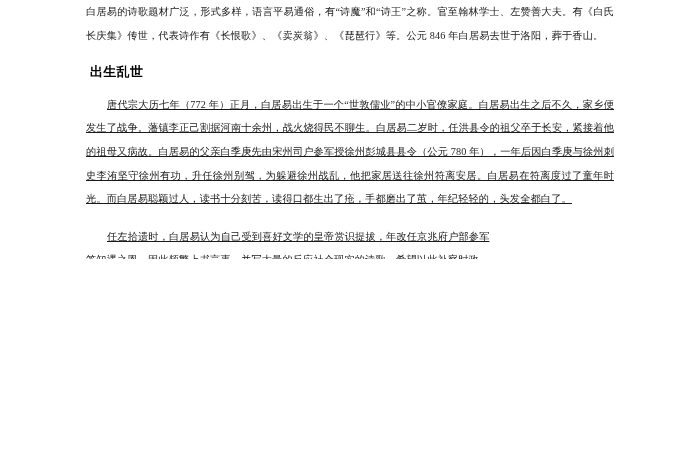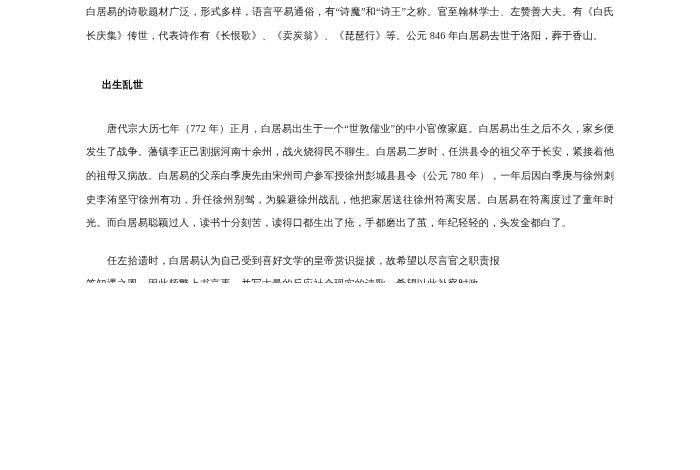--- a/index.html
+++ b/index.html
@@ -26,27 +26,28 @@
     margin: 0;
     font-size: 10.2px;
     line-height: 23.6px;
     text-align: justify;
     text-justify: inter-ideograph;
     letter-spacing: 0.15px;
     color: #1a1a1a;
   }
   p.para.indent {
     text-indent: 21px;
+    text-decoration: underline;
   }
   h2.heading {
-    margin: 16px;
-    font-size: 10px;
+    margin: 4px;
+    font-size: 13px;
     line-height: 23.6px;
     font-weight: bold;
-    font-family: Liberation Serif, serif;
+    font-family: Liberation Mono, monospace;
     letter-spacing: 0.3px;
     color: #000000;
   }
   .spacer-sm { height: 10px; }
   .spacer-xs { height: 4px; }
   .clipped-last {
     max-height: 11px;
     overflow: hidden;
   }
   .clipped-last p.para {
@@ -68,20 +69,20 @@
     <div class="spacer-xs"></div>
 
     <p class="para indent">唐代宗大历七年（772 年）正月，白居易出生于一个“世敦儒业”的中小官僚家庭。白居易出生之后不久，家乡便发生了战争。藩镇李正己割据河南十余州，战火烧得民不聊生。白居易二岁时，任洪县令的祖父卒于长安，紧接着他的祖母又病故。白居易的父亲白季庚先由宋州司户参军授徐州彭城县县令（公元 780 年），一年后因白季庚与徐州刺史李洧坚守徐州有功，升任徐州别驾，为躲避徐州战乱，他把家居送往徐州符离安居。白居易在符离度过了童年时光。而白居易聪颖过人，读书十分刻苦，读得口都生出了疮，手都磨出了茧，年纪轻轻的，头发全都白了。</p>
 
     <div class="spacer-sm"></div>
 
 
     <div class="spacer-xs"></div>
 
 
-    <p class="para indent">任左拾遗时，白居易认为自己受到喜好文学的皇帝赏识提拔，故希望以尽言官之职责报</p>
+    <p class="para indent">任左拾遗时，白居易认为自己受到喜好文学的皇帝赏识提拔，年改任京兆府户部参军</p>
 
     <div class="clipped-last">
       <p class="para">答知遇之恩，因此频繁上书言事，并写大量的反应社会现实的诗歌，希望以此补察时政，</p>
     </div>
 
   </div>
 </div>
 
 </body></html>

